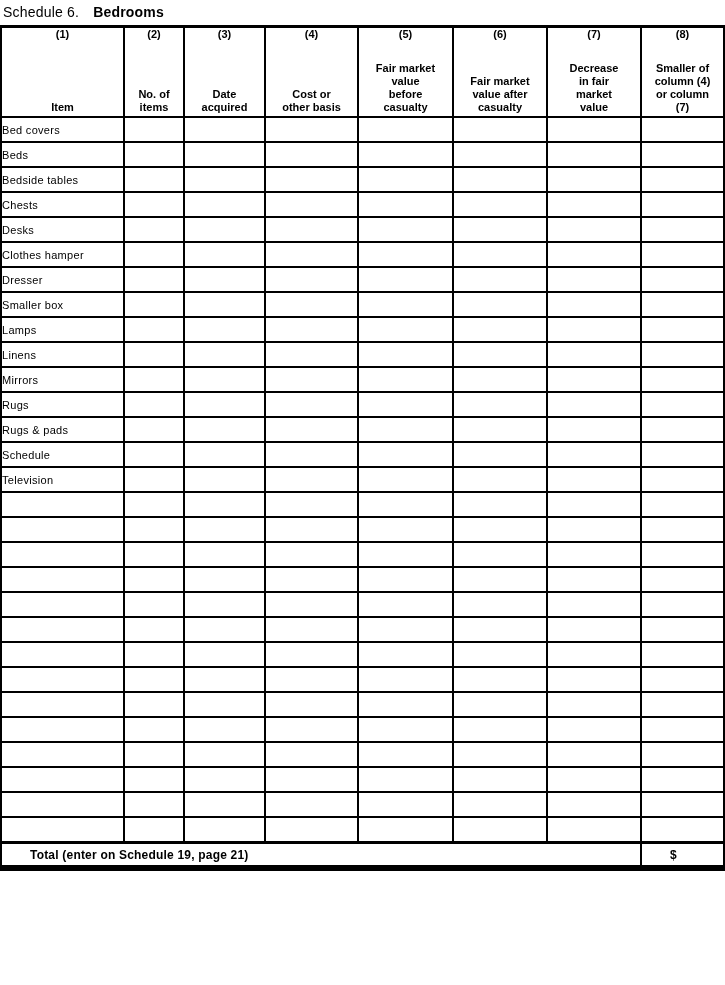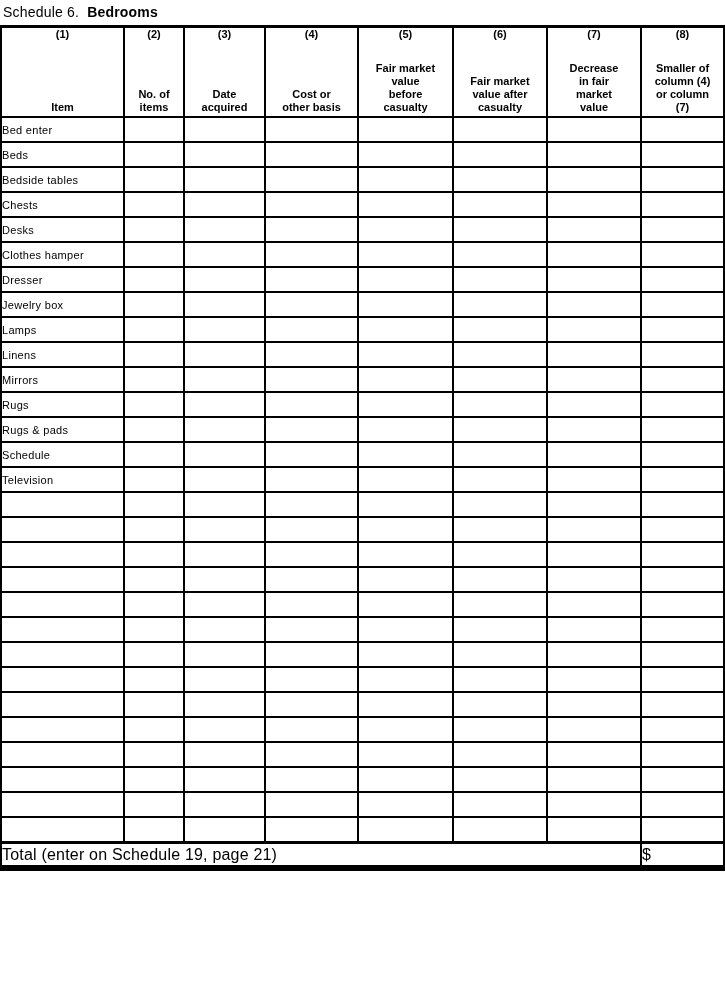--- a/index.html
+++ b/index.html
@@ -21,21 +21,21 @@
   }
   .title {
     padding: 3px 0 4px 3px;
     font-size: 14px;
     letter-spacing: 0.2px;
     height: 18px;
     line-height: 18px;
     white-space: nowrap;
   }
   .title .prefix { font-weight: normal; }
-  .title .name { font-weight: bold; margin-left: 8px; }
+  .title .name { font-weight: bold; margin-left: 14px; }
 
   table.schedule {
     border-collapse: collapse;
     table-layout: fixed;
     width: 723px;
     margin-left: 0;
     border-left: 2px solid #000;
     border-right: 2px solid #000;
     border-top: 3px solid #000;
   }
@@ -74,23 +74,24 @@
   td.item-cell {
     padding-left: 6px;
     letter-spacing: 0.3px;
   }
 
   
   tr.total-row td {
     border-top: 3px solid #000;
     border-bottom: 6px solid #000;
     height: 21px;
-    font-size: 16px;
-    font-weight: normal;
+    font-size: 12px;
+    font-weight: bold;
     vertical-align: middle;
+    padding-left: 28px;
   }
   td.total-label { padding-left: 5px; letter-spacing: 0.2px; }
   td.total-value { padding-left: 8px; }
 </style>
 </head>
 <body>
 
 <div class="page">
 
   <div class="title">
@@ -169,21 +170,21 @@
             <span class="hlabel">Smaller of
 column (4)
 or column
 (7)</span>
           </div>
         </th>
       </tr>
     </thead>
     <tbody id="rows-body">
         <tr>
-    <td class="item-cell">Bed enter</td>
+    <td class="item-cell">Bed covers</td>
     <td></td>
     <td></td>
     <td></td>
     <td></td>
     <td></td>
     <td></td>
     <td></td>
   </tr>
         <tr>
     <td class="item-cell">Beds</td>
@@ -239,21 +240,21 @@
     <td class="item-cell">Dresser</td>
     <td></td>
     <td></td>
     <td></td>
     <td></td>
     <td></td>
     <td></td>
     <td></td>
   </tr>
         <tr>
-    <td class="item-cell">Jewelry box</td>
+    <td class="item-cell">Smaller box</td>
     <td></td>
     <td></td>
     <td></td>
     <td></td>
     <td></td>
     <td></td>
     <td></td>
   </tr>
         <tr>
     <td class="item-cell">Lamps</td>

